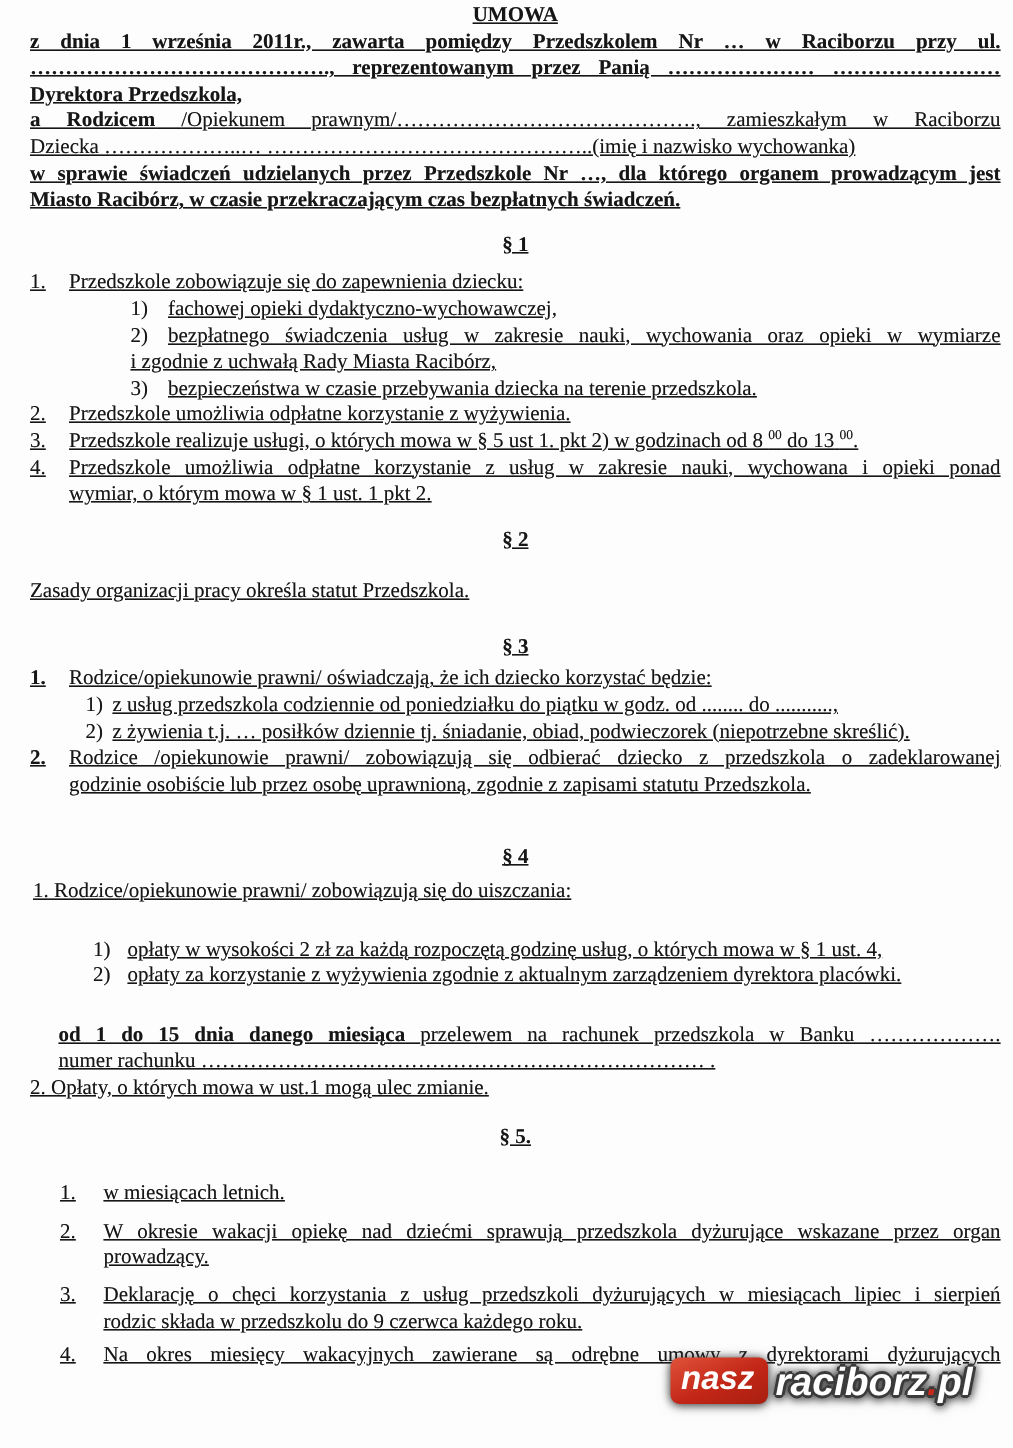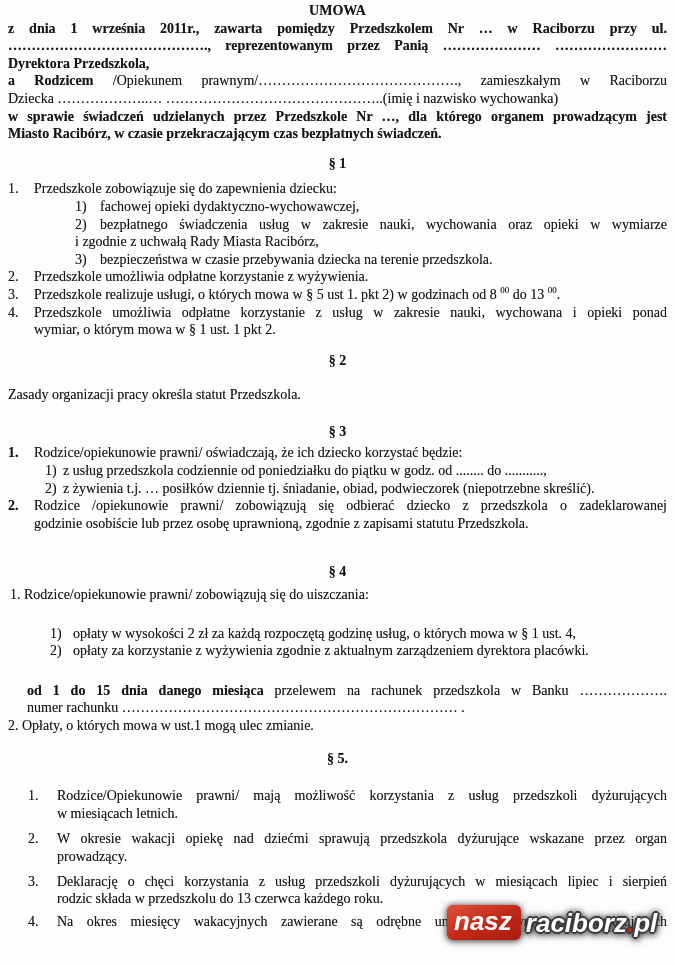--- a/index.html
+++ b/index.html
@@ -7,21 +7,21 @@
     width: 675px; height: 965px;
     background: #fdfdfd;
     color: #161616;
     font-family: "Liberation Serif", serif;
     font-size: 14px;
     line-height: 17.6px;
     position: relative;
     overflow: hidden;
     text-shadow: 0 0 0.4px rgba(20,20,20,.45);
   }
-  .page { padding: 2px 8px 0 8px; }
+  .page { padding: 2px 8px 0 20px; text-decoration: underline; }
   .b { font-weight: bold; }
   .center { text-align: center; }
   .jl { text-align: justify; text-align-last: justify; }
   .sh { text-align: center; font-weight: bold; }
 
   
   .row { display: flex; }
   .row .num { flex: 0 0 26px; }
   .row .txt { flex: 1 1 auto; min-width: 0; }
 
@@ -52,21 +52,21 @@
     font-family: "Liberation Sans", sans-serif;
     font-weight: bold; font-style: italic;
     text-shadow: none;
     filter: drop-shadow(0 1px 3px rgba(35,35,35,.65)) drop-shadow(0 0 3px rgba(55,55,55,.5));
     z-index: 5;
     white-space: nowrap;
   }
   .wm-badge {
     background: linear-gradient(155deg, #e0523a 0%, #c22616 55%, #a81f10 100%);
     color: #ffffff;
-    font-size: 26px; line-height: 1;
+    font-size: 22px; line-height: 1;
     padding: 3px 9px 6px 7px;
     border-radius: 6px;
   }
   .wm-text {
     color: #ffffff;
     font-size: 26px; line-height: 1;
     text-shadow: -2px 0 #3b3b3b, 2px 0 #3b3b3b, 0 -2px #3b3b3b, 0 2px #3b3b3b,
                  -1px -1px #3b3b3b, 1px -1px #3b3b3b, -1px 1px #3b3b3b, 1px 1px #3b3b3b;
   }
   .wm-dot { color: #c5281c; }
@@ -134,36 +134,35 @@
   <div class="sub4" style="margin-top:21px"><span class="m m4">1)</span><span>opłaty w wysokości 2 zł za każdą rozpoczętą godzinę usług, o których mowa w § 1 ust. 4,</span></div>
   <div class="sub4"><span class="m m4">2)</span><span>opłaty za korzystanie z wyżywienia zgodnie z aktualnym zarządzeniem dyrektora placówki.</span></div>
   <div class="ind-p2 jl" style="margin-top:22px"><span class="b">od 1 do 15 dnia danego miesiąca</span> <span>przelewem na rachunek przedszkola w Banku ……………….</span></div>
   <div class="ind-p2">numer rachunku ……………………………………………………………… .</div>
   <div>2. Opłaty, o których mowa w ust.1 mogą ulec zmianie.</div>
 
   <div class="sh" style="margin:15px 0 20px 0">§ 5.</div>
   <div class="row5">
     <span class="num">1.</span>
     <div class="txt">
-      <div class="jl">Rodzice/Opiekunowie prawni/ mają możliwość korzystania z usług przedszkoli dyżurujących</div>
       <div>w miesiącach letnich.</div>
     </div>
   </div>
   <div class="row5" style="margin-top:8px">
     <span class="num">2.</span>
     <div class="txt">
       <div class="jl">W okresie wakacji opiekę nad dziećmi sprawują przedszkola dyżurujące wskazane przez organ</div>
       <div>prowadzący.</div>
     </div>
   </div>
   <div class="row5" style="margin-top:7px">
     <span class="num">3.</span>
     <div class="txt">
       <div class="jl">Deklarację o chęci korzystania z usług przedszkoli dyżurujących w miesiącach lipiec i sierpień</div>
-      <div>rodzic składa w przedszkolu do 13 czerwca każdego roku.</div>
+      <div>rodzic składa w przedszkolu do 9 czerwca każdego roku.</div>
     </div>
   </div>
   <div class="row5" style="margin-top:5px">
     <span class="num">4.</span>
     <div class="txt">
       <div class="jl"><span>Na okres miesięcy wakacyjnych zawierane są odrębne umowy</span> <span>z dyrektorami dyżurujących</span></div>
     </div>
   </div>
 
 </div>

